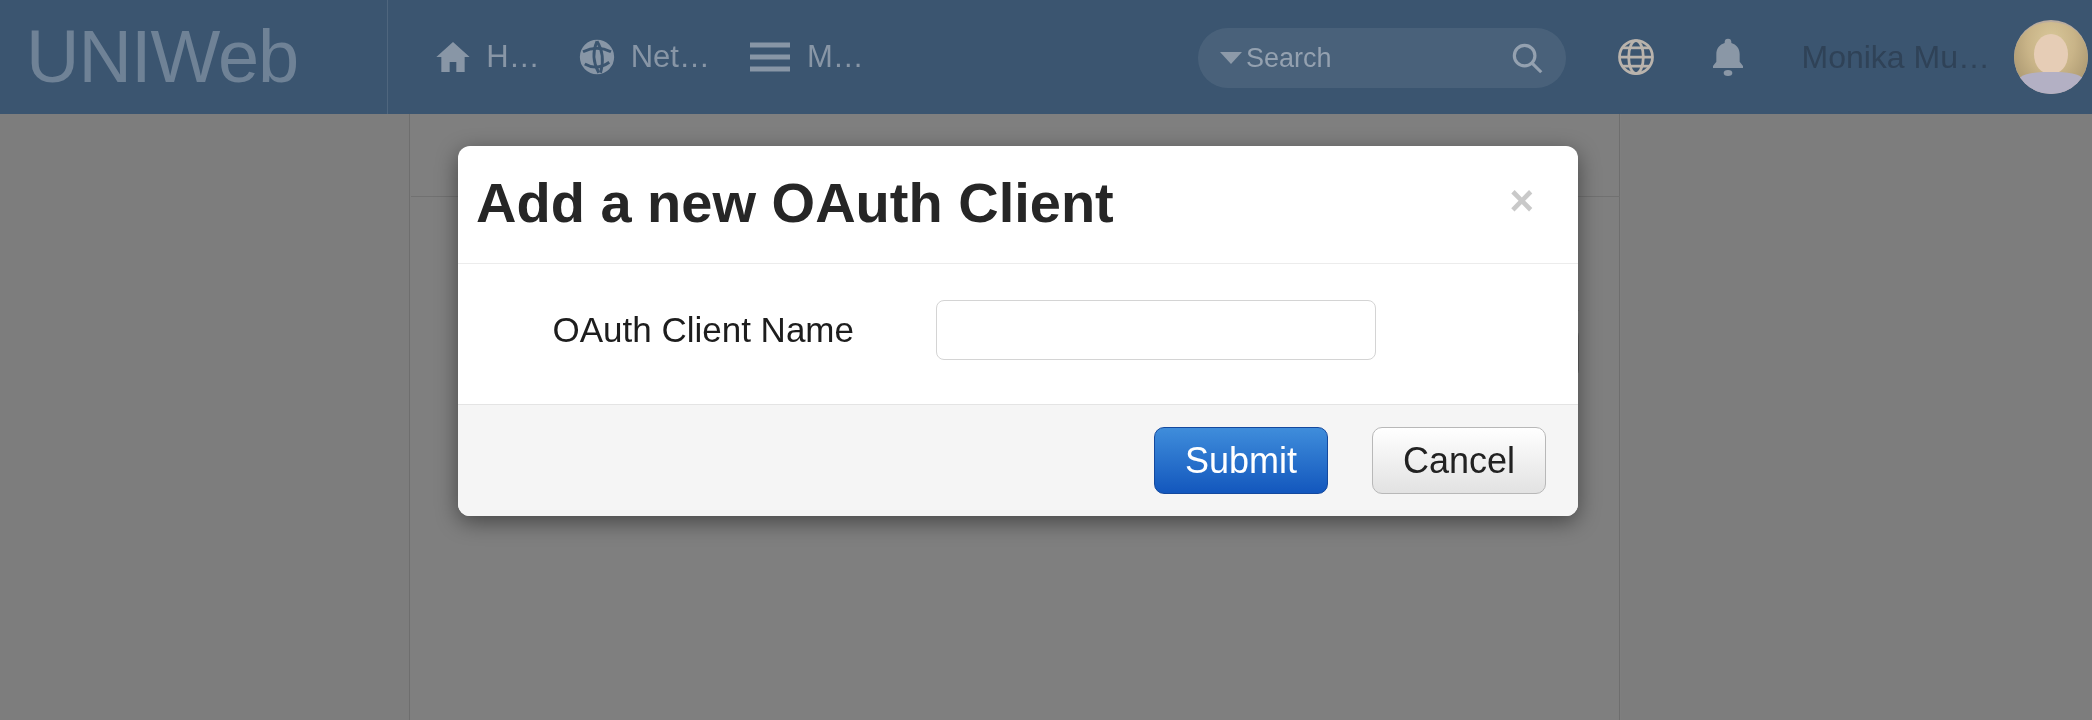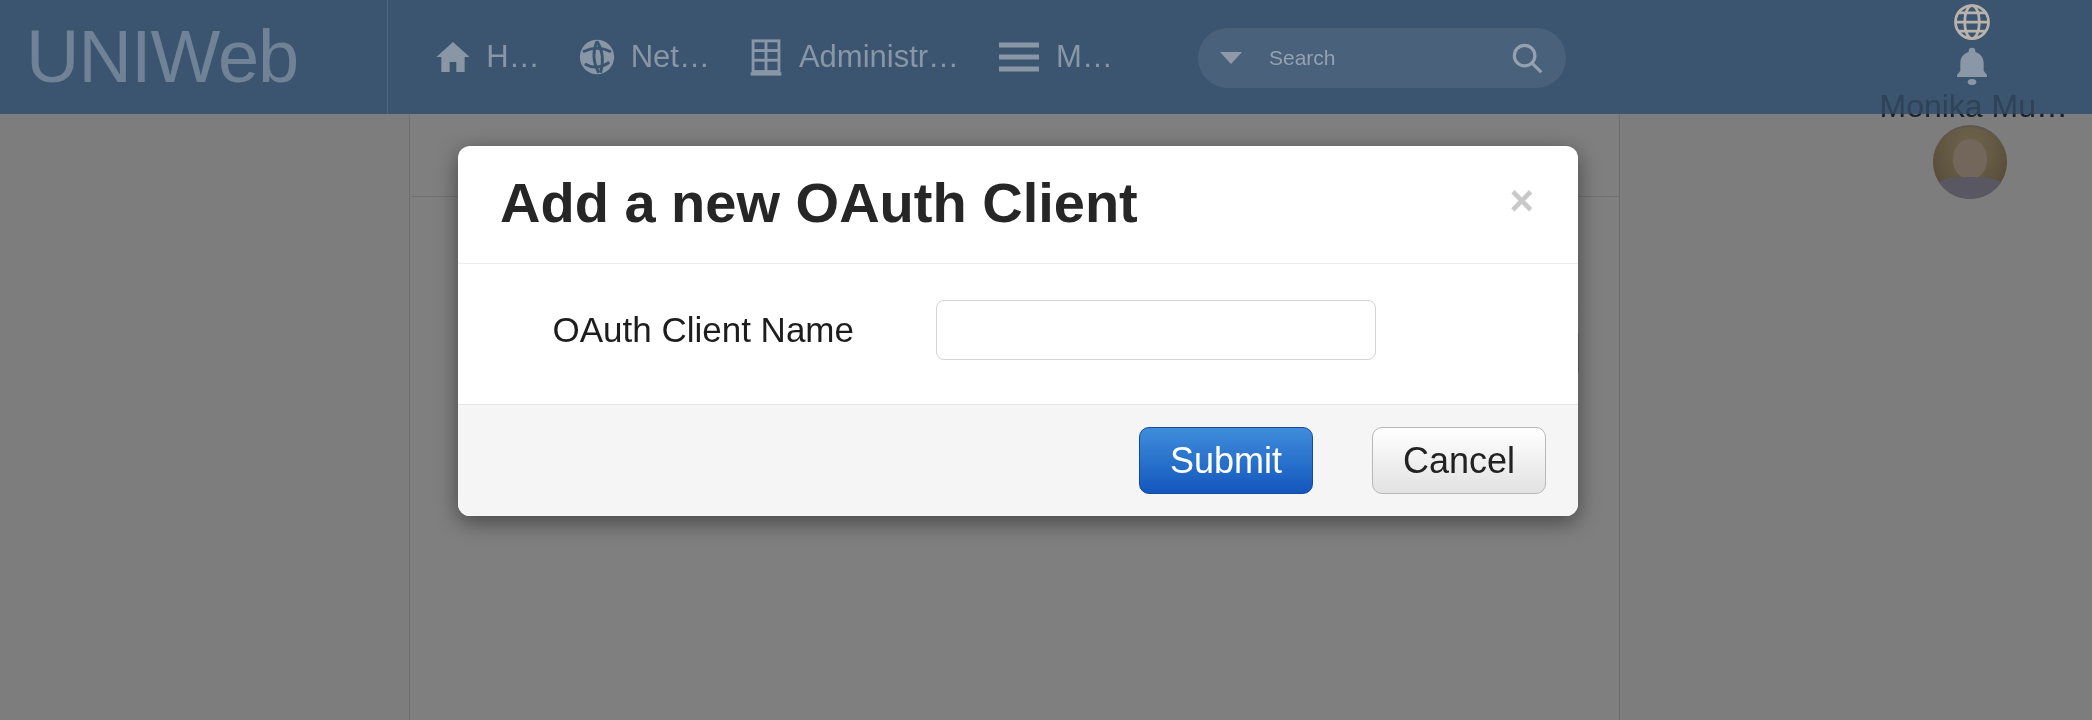--- a/index.html
+++ b/index.html
@@ -74,36 +74,35 @@
     cursor: text;
   }
   .search-caret {
     margin-left: 22px;
     width: 0; height: 0;
     border-left: 11px solid transparent;
     border-right: 11px solid transparent;
     border-top: 12px solid #8d9aa9;
   }
   .search-ph {
-    margin-left: 27px;
+    margin-left: 4px;
     color: #94a1b0;
-    font-size: 21px;
+    font-size: 27px;
     flex: 1;
     white-space: nowrap;
   }
   .search-mag { margin-right: 20px; display: flex; }
 
   .right-icons {
     position: absolute;
     right: 0; top: 0;
     height: 114px;
     display: flex;
     align-items: center;
     gap: 0;
-    flex-direction: column;
   }
   .icon-btn {
     width: 92px; height: 114px;
     display: flex; align-items: center; justify-content: center;
     cursor: pointer;
   }
   .username {
     color: #2f4257;
     font-size: 32px;
     margin-left: 28px;
@@ -232,21 +231,21 @@
     left: 458px; top: 146px;
     width: 1120px;
     background: #ffffff;
     border-radius: 12px;
     box-shadow: 0 6px 22px rgba(0,0,0,0.45);
     z-index: 30;
     overflow: hidden;
   }
   .modal-header {
     position: relative;
-    padding: 26px 34px 28px 42px;
+    padding: 26px 34px 28px 18px;
     border-bottom: 1px solid #ececec;
   }
   .modal-title {
     font-size: 56px;
     font-weight: bold;
     color: #262626;
     line-height: 1.12;
     white-space: nowrap;
   }
   .modal-close {
@@ -290,21 +289,21 @@
     font-family: "Liberation Sans", sans-serif;
     outline: none;
   }
   .modal-footer {
     background: #f5f5f5;
     border-top: 1px solid #e4e4e4;
     padding: 22px 32px;
     display: flex;
     justify-content: flex-end;
     align-items: center;
-    gap: 31px;
+    gap: 16px;
   }
   .btn {
     font-family: "Liberation Sans", sans-serif;
     font-size: 36px;
     padding: 13px 30px;
     border-radius: 10px;
     cursor: pointer;
     white-space: nowrap;
     line-height: 1.1;
   }
@@ -390,32 +389,20 @@
             <circle cx="12" cy="12" r="9" fill="#8896a6"></circle>
             <path d="M4 9 Q12 5 20 9" stroke="#3b5570" fill="none"></path>
             <path d="M5 16 Q12 20 19 15" stroke="#3b5570" fill="none"></path>
             <path d="M12 3 Q8 12 13 21" stroke="#3b5570" fill="none"></path>
             <path d="M12 3 Q17 11 14 21" stroke="#3b5570" fill="none"></path>
           </svg>
         </span>
         <span>Net…</span>
       </div>
 
-      <div class="navitem">
-        <span class="navicon">
-          <svg width="40" height="42" viewBox="0 0 24 26" fill="none" stroke="#8896a6" stroke-width="1.8">
-            <rect x="4" y="3" width="16" height="19"></rect>
-            <line x1="12" y1="3" x2="12" y2="22"></line>
-            <line x1="4" y1="9" x2="20" y2="9"></line>
-            <line x1="4" y1="15" x2="20" y2="15"></line>
-            <line x1="2.5" y1="23.5" x2="21.5" y2="23.5" stroke-width="2"></line>
-          </svg>
-        </span>
-        <span>Administr…</span>
-      </div>
 
       <div class="navitem">
         <span class="navicon">
           <svg width="48" height="40" viewBox="0 0 24 20" stroke="#8896a6" stroke-width="2.6">
             <line x1="2" y1="4" x2="22" y2="4"></line>
             <line x1="2" y1="10" x2="22" y2="10"></line>
             <line x1="2" y1="16" x2="22" y2="16"></line>
           </svg>
         </span>
         <span>M…</span>

